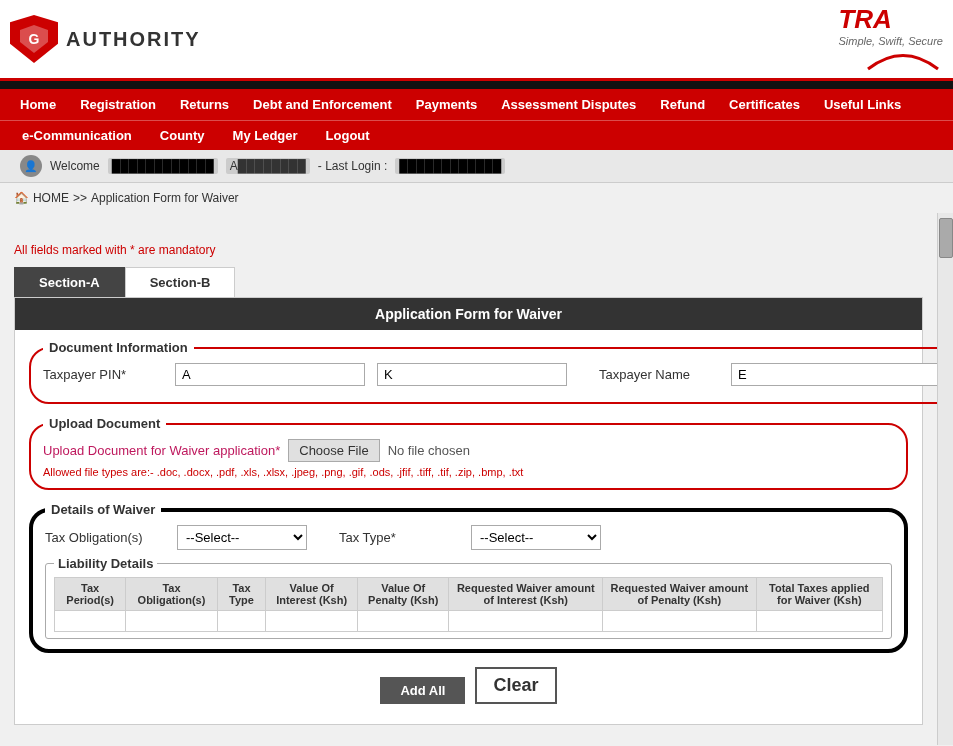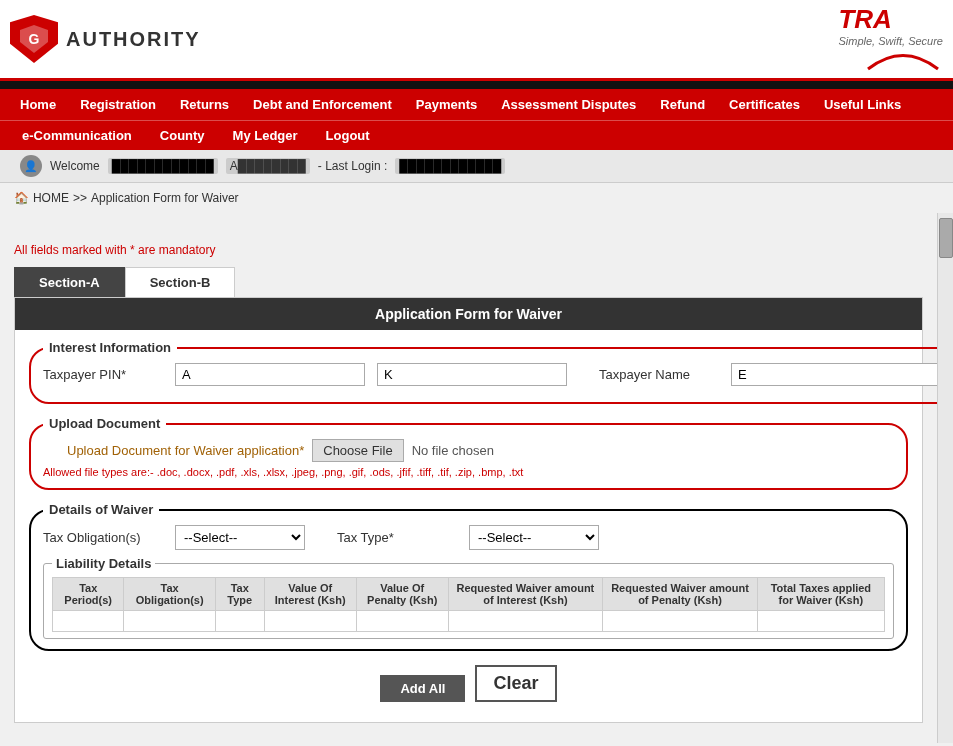--- a/index.html
+++ b/index.html
@@ -208,22 +208,21 @@
     .form-input-wide {
       padding: 3px 6px;
       font-size: 13px;
       border: 1px solid #aaa;
       min-width: 220px;
     }
 
     
     .upload-label {
       font-size: 13px;
-      color: #a16207;
-      margin-left: 24px;
+      color: #be185d;
     }
     .upload-row {
       display: flex;
       align-items: center;
       gap: 8px;
       margin-bottom: 4px;
     }
     .choose-file-btn {
       padding: 3px 10px;
       background: #e0e0e0;
@@ -372,41 +371,41 @@
     <div class="tabs">
       <div class="tab active">Section-A</div>
       <div class="tab">Section-B</div>
     </div>
 
     <div class="form-container">
       <div class="form-header">Application Form for Waiver</div>
       <div class="form-body">
 
         <fieldset class="section-fieldset" style="border:2px solid #cc0000; border-radius:20px;">
-          <legend class="section-legend">Interest Information</legend>
+          <legend class="section-legend">Document Information</legend>
           <div class="form-row">
             <span class="form-label">Taxpayer PIN*</span>
             <input class="form-input" type="text" value="A" style="">
             <input class="form-input" type="text" value="K" style="">
             <span class="form-label" style="margin-left:20px;">Taxpayer Name</span>
             <input class="form-input-wide" type="text" value="E" style="">
           </div>
         </fieldset>
 
         <fieldset class="section-fieldset" style="border:2px solid #cc0000; border-radius:20px;">
           <legend class="section-legend">Upload Document</legend>
           <div class="upload-row">
             <span class="upload-label">Upload Document for Waiver application*</span>
             <button class="choose-file-btn">Choose File</button>
             <span class="no-file-text">No file chosen</span>
           </div>
           <div class="allowed-types">Allowed file types are:- .doc, .docx, .pdf, .xls, .xlsx, .jpeg, .png, .gif, .ods, .jfif, .tiff, .tif, .zip, .bmp, .txt</div>
         </fieldset>
 
-        <fieldset class="section-fieldset" style="border:2px solid #000000; border-radius:20px;">
+        <fieldset class="section-fieldset" style="border:4px solid #000000; border-radius:20px;">
           <legend class="section-legend">Details of Waiver</legend>
           <div class="form-row">
             <span class="form-label">Tax Obligation(s)</span>
             <select class="form-select">
               <option>--Select--</option>
             </select>
             <span class="form-label" style="margin-left:20px;">Tax Type*</span>
             <select class="form-select">
               <option>--Select--</option>
             </select>

